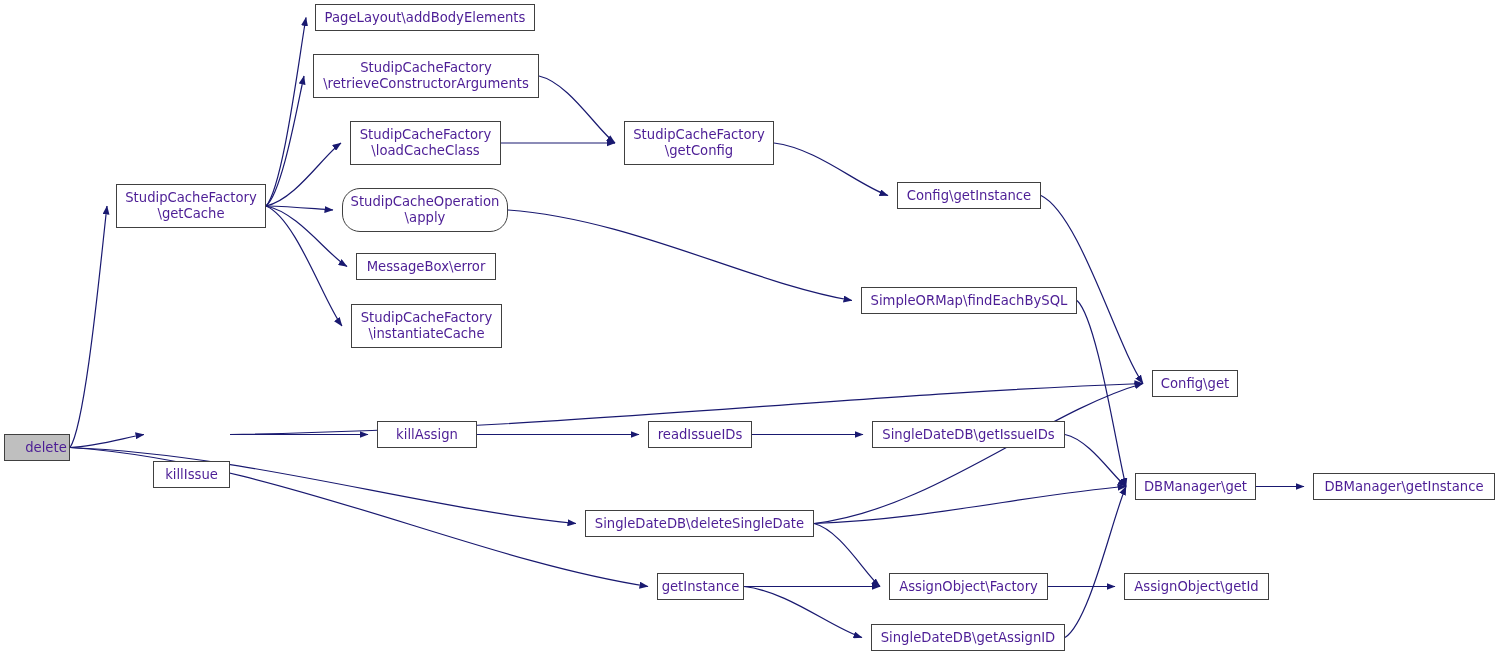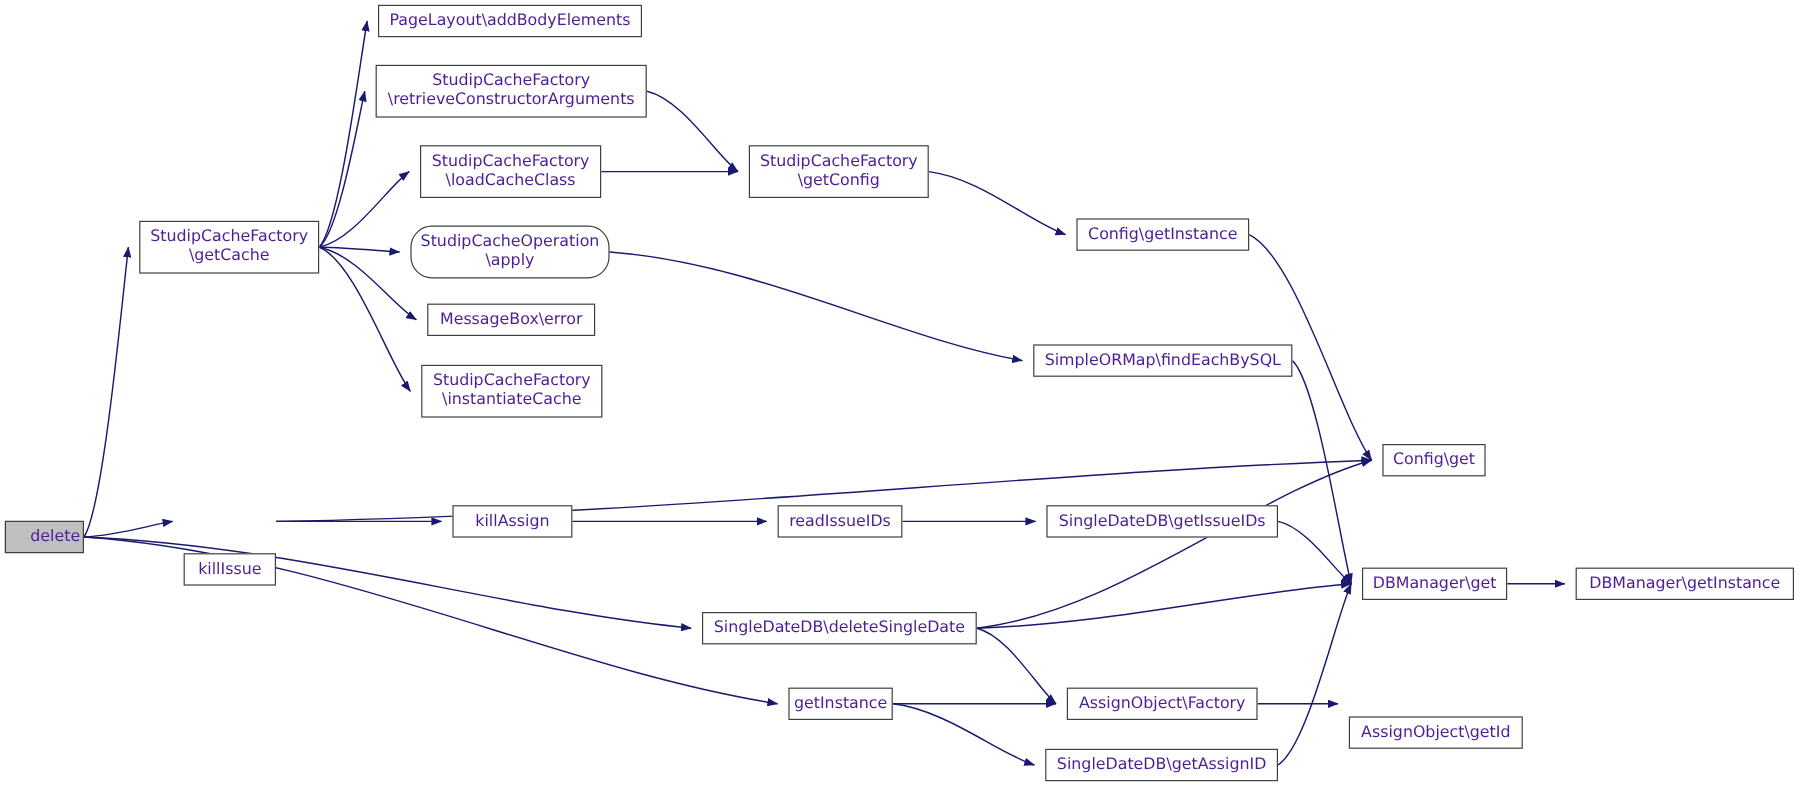--- a/index.html
+++ b/index.html
@@ -107,16 +107,16 @@
       <div class="node" style="left: 1152px; top: 370px; width: 86px; height: 27px;">Config\get</div>
       <div class="node" style="left: 153px; top: 421px; width: 77px; height: 27px; margin-top: 40px;">killIssue</div>
       <div class="node" style="left: 377px; top: 421px; width: 100px; height: 27px;">killAssign</div>
       <div class="node" style="left: 648px; top: 421px; width: 104px; height: 27px;">readIssueIDs</div>
       <div class="node" style="left: 872px; top: 421px; width: 193px; height: 27px;">SingleDateDB\getIssueIDs</div>
       <div class="node" style="left: 1135px; top: 473px; width: 121px; height: 27px;">DBManager\get</div>
       <div class="node" style="left: 1313px; top: 473px; width: 182px; height: 27px;">DBManager\getInstance</div>
       <div class="node" style="left: 585px; top: 510px; width: 229px; height: 27px;">SingleDateDB\deleteSingleDate</div>
       <div class="node" style="left: 657px; top: 573px; width: 87px; height: 27px;">getInstance</div>
       <div class="node" style="left: 889px; top: 573px; width: 159px; height: 27px;">AssignObject\Factory</div>
-      <div class="node" style="left: 1124px; top: 573px; width: 145px; height: 27px; margin-top: 24px;">AssignObject\getId</div>
+      <div class="node" style="left: 1124px; top: 573px; width: 145px; height: 27px;">AssignObject\getId</div>
       <div class="node" style="left: 871px; top: 624px; width: 194px; height: 27px;">SingleDateDB\getAssignID</div>
     </div>
 </div>
 
 </body></html>

